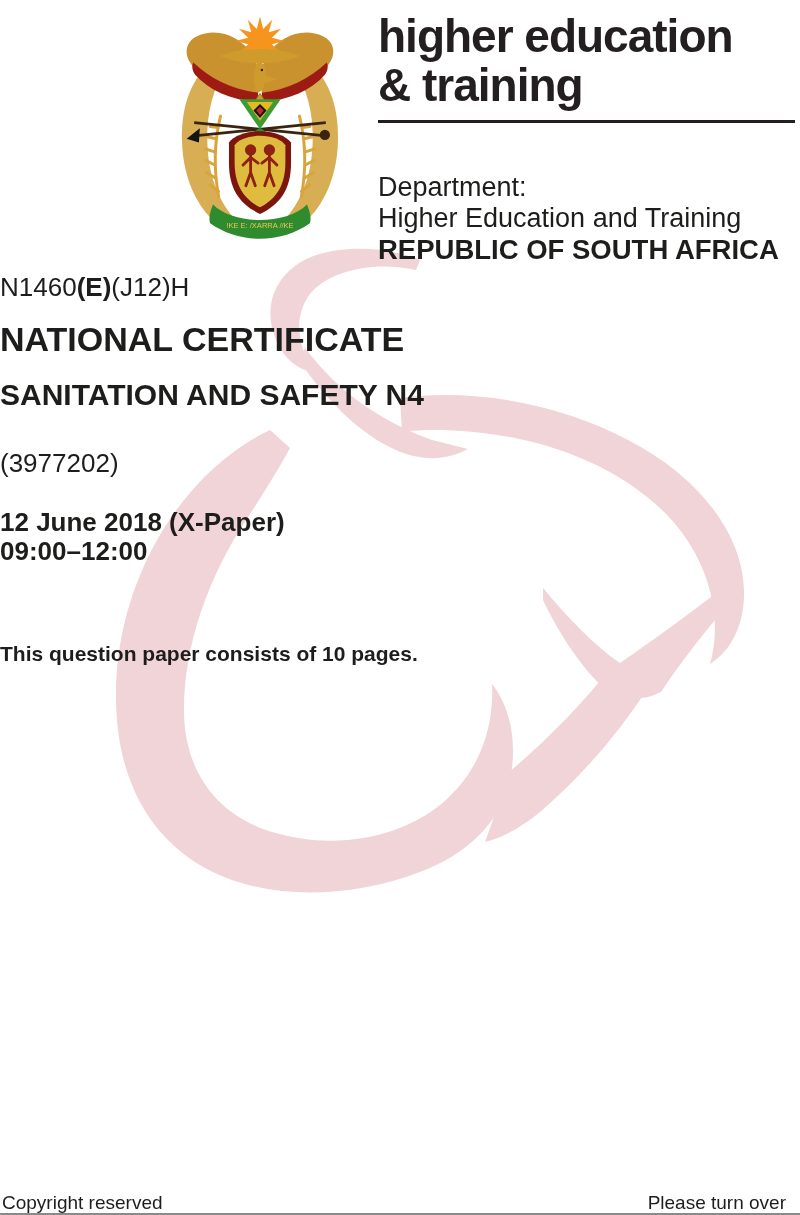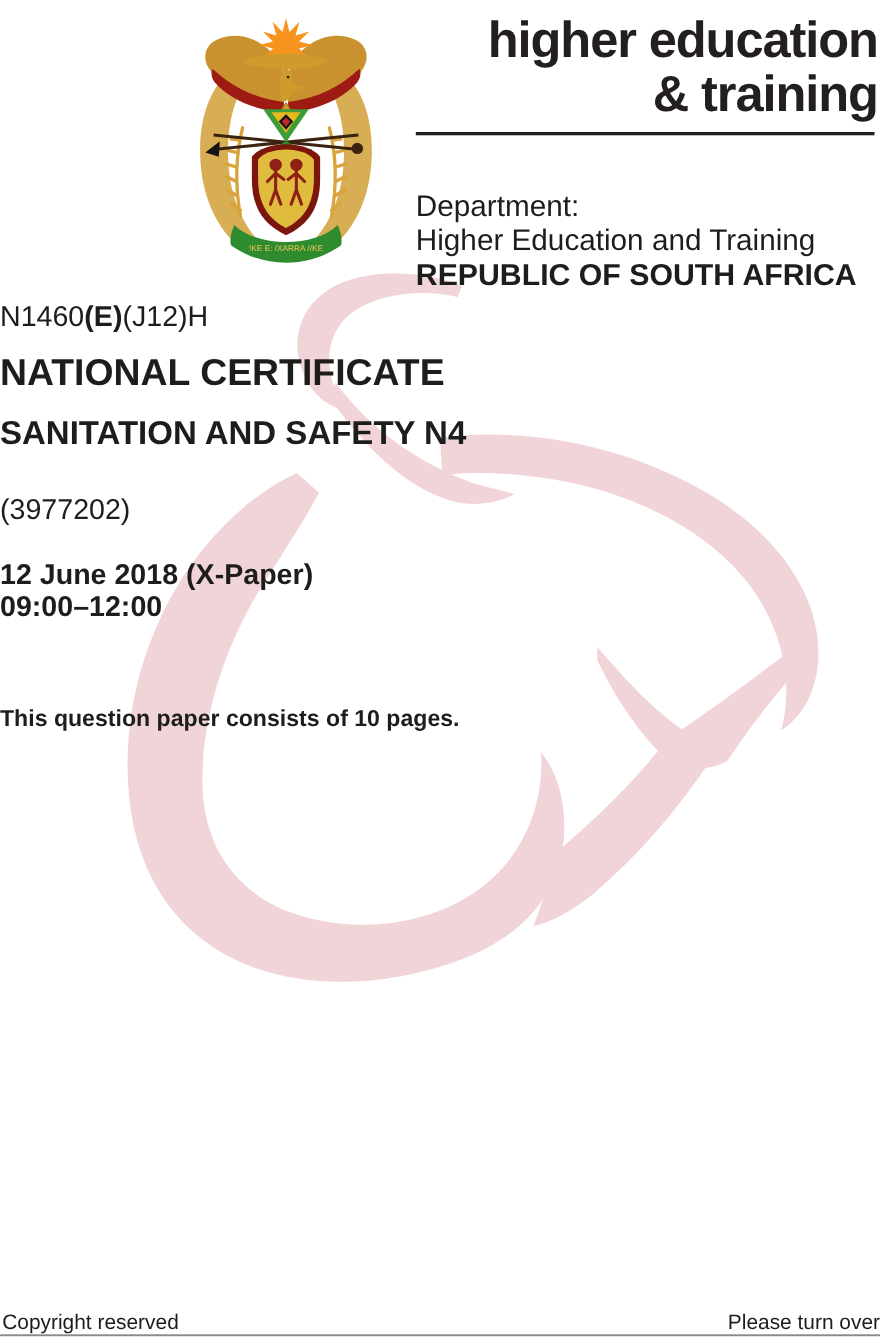--- a/index.html
+++ b/index.html
@@ -7,38 +7,38 @@
     position:relative;width:800px;height:1215px;background:#ffffff;overflow:hidden;
     font-family:"Liberation Sans",sans-serif;color:#1d1d1b;margin:0 auto;
   }
   .layer{position:absolute;inset:0;}
   .wm{z-index:0;}
   .content{z-index:1;}
   
   .emblem{position:absolute;left:166px;top:10px;width:188px;height:232px;}
   .logotype{
     position:absolute;left:378px;top:12px;width:420px;
-    font-size:46px;font-weight:bold;letter-spacing:-1px;line-height:49px;color:#231f20;text-align:right;
+    font-size:46px;font-weight:bold;letter-spacing:-1px;line-height:49px;color:#231f20;
   }
   .logo-rule{position:absolute;left:378px;top:120px;width:417px;height:3px;background:#231f20;}
   .dept-block{position:absolute;left:378px;top:132px;width:420px;line-height:31px;margin-top:40px;}
   .dept-line{font-size:27px;color:#1d1d1b;}
   .country-line{font-size:27.5px;font-weight:bold;color:#1d1d1b;}
   
   .cline{position:absolute;left:0;width:800px;white-space:nowrap;}
   .paper-code{top:272px;font-size:26px;}
   .cert-title{top:320px;font-size:34px;font-weight:bold;}
   .subject-title{top:378px;font-size:30px;font-weight:bold;}
   .subject-code{top:448px;font-size:26px;}
   .session-date{top:507px;font-size:26px;font-weight:bold;}
   .session-time{top:536px;font-size:26px;font-weight:bold;}
   .pages-note{top:642px;font-size:21px;font-weight:bold;}
   
   .footer-left{position:absolute;left:2px;top:1192px;font-size:19px;}
-  .footer-right{position:absolute;right:0;top:1192px;font-size:19px;text-align:left;}
+  .footer-right{position:absolute;right:14px;top:1192px;font-size:19px;text-align:left;}
   .bottom-line{position:absolute;left:0;bottom:0;width:800px;height:2px;background:#8a8a8a;}
   b.inl{font-weight:bold;}
 </style>
 </head>
 <body>
 
 <div class="page">
 
   <div class="layer wm">
     <svg width="800" height="1215" viewBox="0 0 800 1215">

